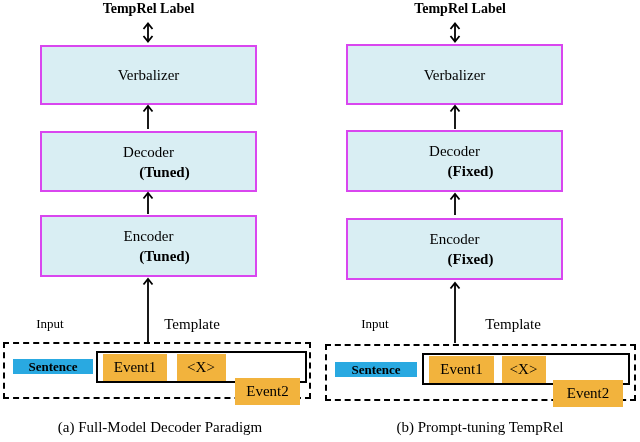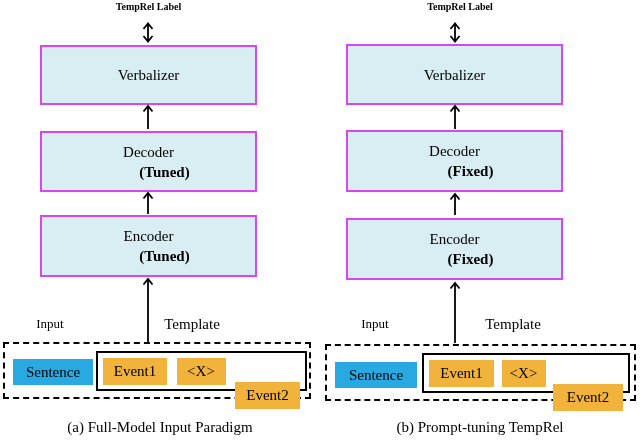--- a/index.html
+++ b/index.html
@@ -14,21 +14,21 @@
   .panel { position: absolute; top: 0; width: 320px; height: 442px; }
   .panel-a { left: 0; }
   .panel-b { left: 320px; }
 
   .abs { position: absolute; }
 
   .top-label {
     top: 1px; left: 40px; width: 217px;
     text-align: center;
     font-weight: bold;
-    font-size: 10px;
+    font-size: 14px;
   }
   .panel-b .top-label { left: 31px; width: 218px; }
 
   .arrow { line-height: 0; }
   .dbl-arrow  { left: 141px; top: 20px; }
   .arrow-vd   { left: 141px; top: 103px; }
   .arrow-ed   { left: 141px; top: 190px; }
   .arrow-long { left: 141px; top: 276px; }
   .panel-b .dbl-arrow  { left: 128px; top: 20px; }
   .panel-b .arrow-vd   { left: 128px; top: 103px; }
@@ -60,29 +60,30 @@
   .panel-b .label-template { left: 151px; width: 84px; }
 
   .dashed-box {
     left: 3px; top: 342px; width: 308px; height: 57px;
     box-sizing: border-box;
     border: 2px dashed #000;
   }
   .panel-b .dashed-box { left: 5px; top: 344px; width: 311px; height: 57px; }
 
   .sentence-chip {
-    left: 13px; top: 359px; width: 80px; height: 26px;
+    left: 13px; top: 359px; width: 80px; height: 15px;
     background: var(--sentence-fill, #29a9e1);
     display: flex; align-items: center; justify-content: center;
-    font-size: 15px;
+    font-size: 13px;
+    font-weight: bold;
   }
   .panel-b .sentence-chip { left: 15px; top: 362px; width: 82px; }
 
   .inner-box {
-    left: 96px; top: 351px; width: 211px; height: 40px;
+    left: 96px; top: 351px; width: 211px; height: 32px;
     box-sizing: border-box;
     background: #fff;
     border: 2px solid #000;
     display: flex; align-items: center; justify-content: space-between;
     padding: 0 5px;
   }
   .panel-b .inner-box { left: 102px; top: 353px; width: 208px; }
 
   .token {
     height: 27px;
@@ -161,21 +162,21 @@
   <div class="abs dashed-box"></div>
 
   <div class="abs sentence-chip">Sentence</div>
 
   <div class="abs inner-box">
     <span class="token t0">Event1</span>
     <span class="token t1">&lt;X&gt;</span>
     <span class="token t2">Event2</span>
   </div>
 
-  <div class="abs caption">(a) Full-Model Input Paradigm</div>
+  <div class="abs caption">(a) Full-Model Decoder Paradigm</div>
 </div>
 
 <div class="panel panel-b">
 
   <div class="abs top-label">TempRel Label</div>
 
   <div class="abs arrow dbl-arrow">
     <svg width="14" height="25" viewBox="0 0 14 25">
       <line x1="7" y1="4" x2="7" y2="21" stroke="#000" stroke-width="1.8"></line>
       <polyline points="2.5,9 7,3.5 11.5,9" fill="none" stroke="#000" stroke-width="1.8"></polyline>

